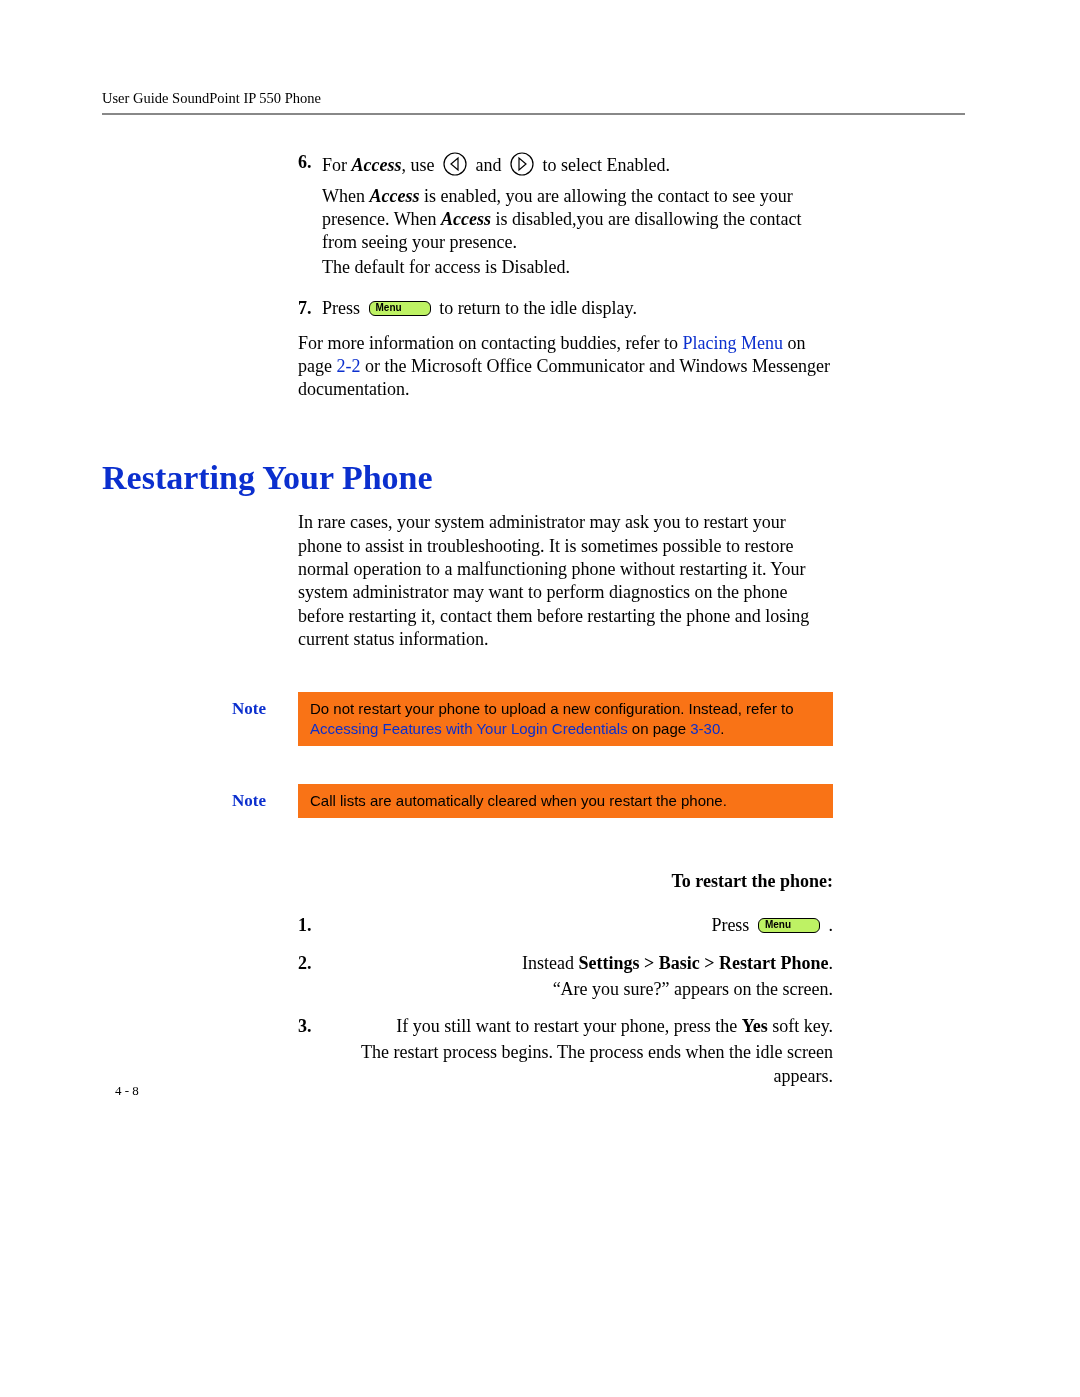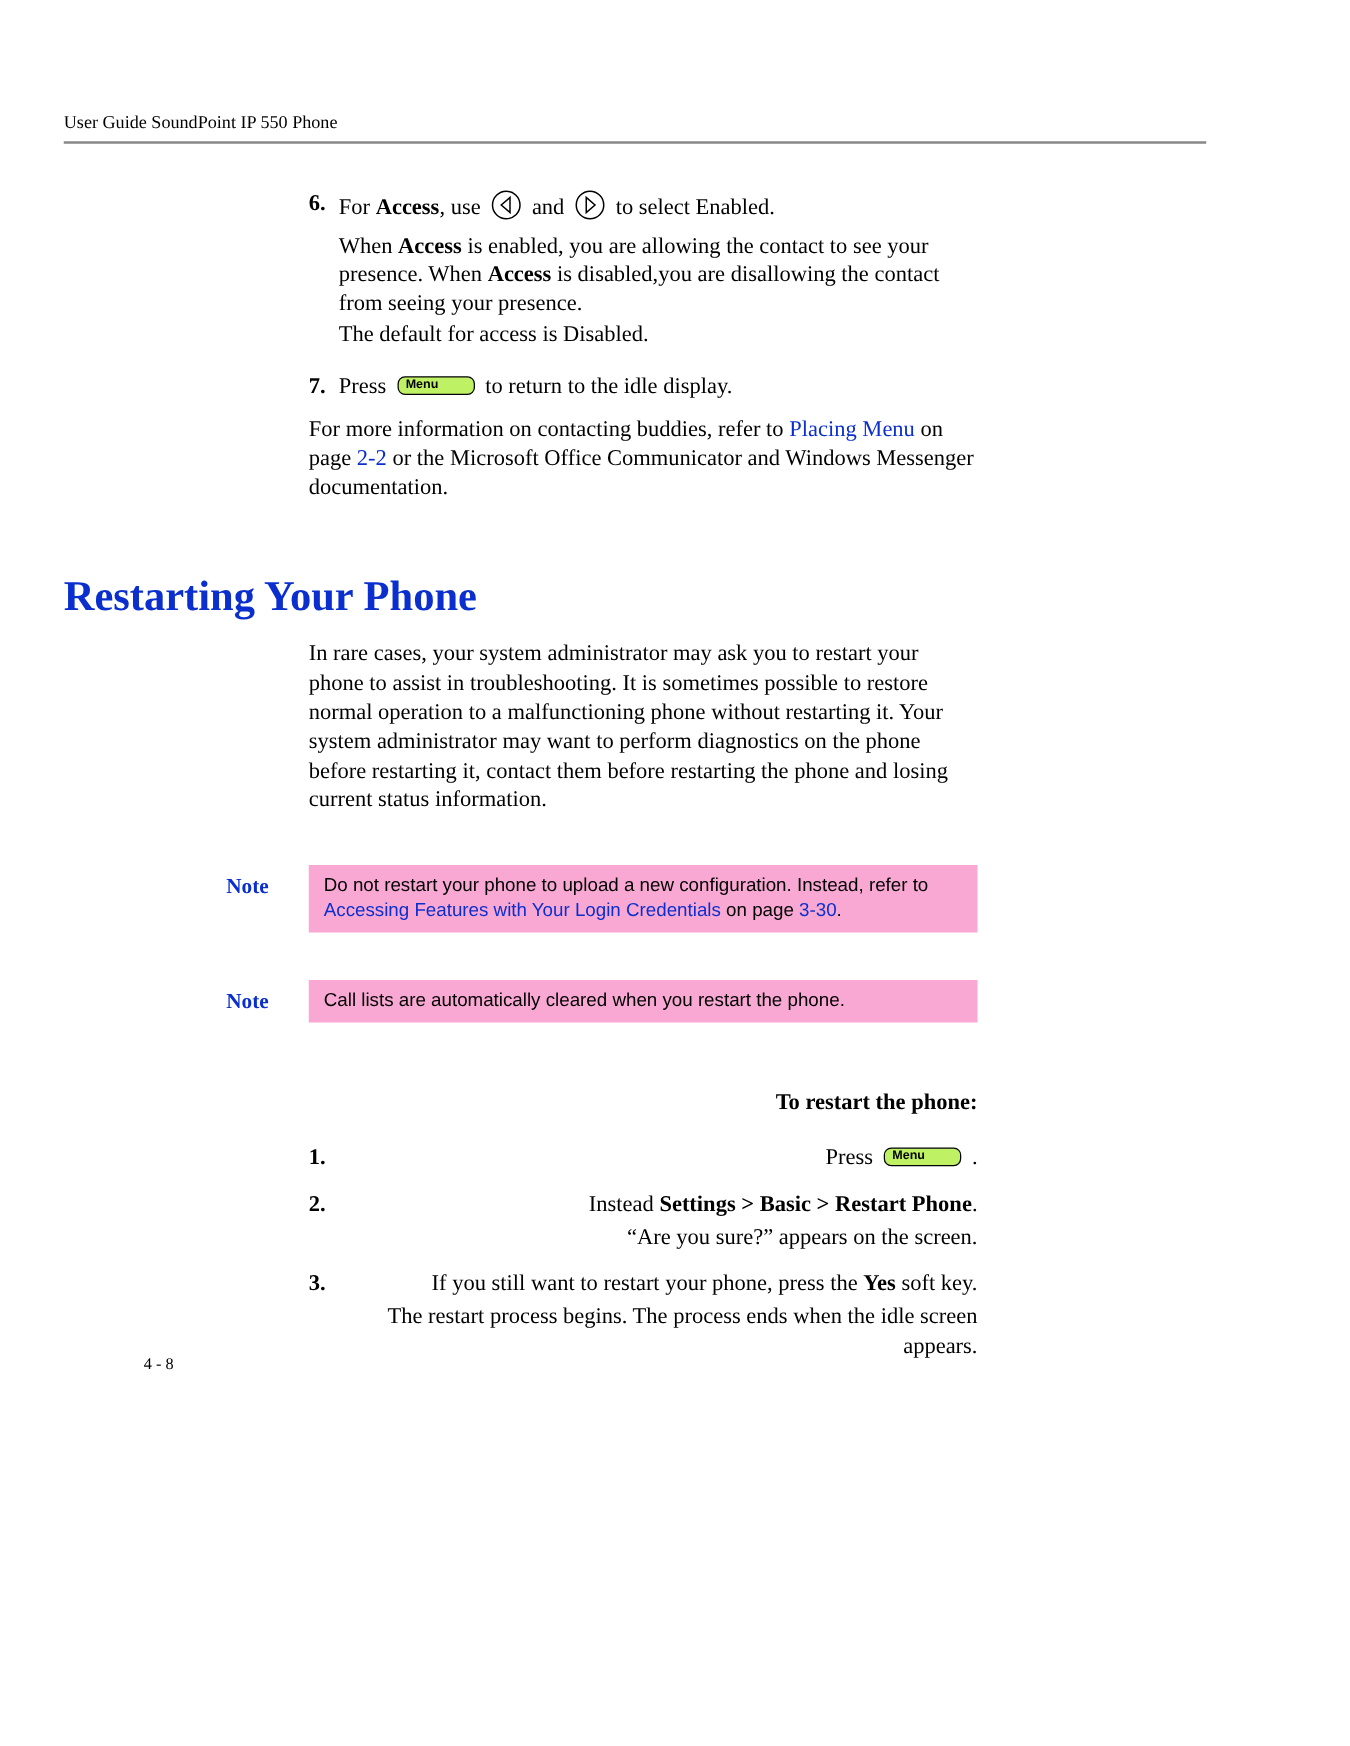--- a/index.html
+++ b/index.html
@@ -6,21 +6,21 @@
     margin: 0;
     background: #fff;
     font-family: "Book Antiqua", Palatino, "Palatino Linotype", Georgia, serif;
     color: #000;
   }
   .page {
     width: 1080px;
     height: 1349px;
     position: relative;
     box-sizing: border-box;
-    padding: 90px 115px 0 51px;
+    padding: 90px 115px 0 102px;
   }
   .running-head {
     font-size: 14.5px;
     margin-bottom: 6px;
   }
   .head-rule {
     border: none;
     border-top: 2px solid #888;
     margin: 0 0 36px 0;
   }
@@ -104,42 +104,42 @@
   .note-label {
     font-family: Georgia, "Times New Roman", serif;
     color: #0b2fce;
     font-weight: bold;
     font-size: 17px;
     width: 66px;
     flex: 0 0 66px;
     padding-top: 7px;
   }
   .note-box {
-    background: #f9a8d4;
+    background: #f97316;
     font-family: Arial, Helvetica, sans-serif;
     font-size: 15px;
     line-height: 1.35;
     padding: 7px 12px 7px 12px;
     flex: 0 0 535px;
     box-sizing: border-box;
   }
   .restart-steps {
     margin-left: 196px;
     width: 535px;
     font-size: 18px;
     line-height: 1.32;
     margin-top: 52px;
     text-align: right;
   }
   .task-title {
     font-weight: bold;
     margin-bottom: 20px;
   }
   .u-bold { font-weight: bold; }
-  .u-bolditalic { font-weight: bold; }
+  .u-bolditalic { font-weight: bold; font-style: italic; }
   .footer-pagenum {
     position: absolute;
     left: 115px;
     bottom: 250px;
     font-size: 13px;
   }
 </style>
 </head>
 <body>
 

